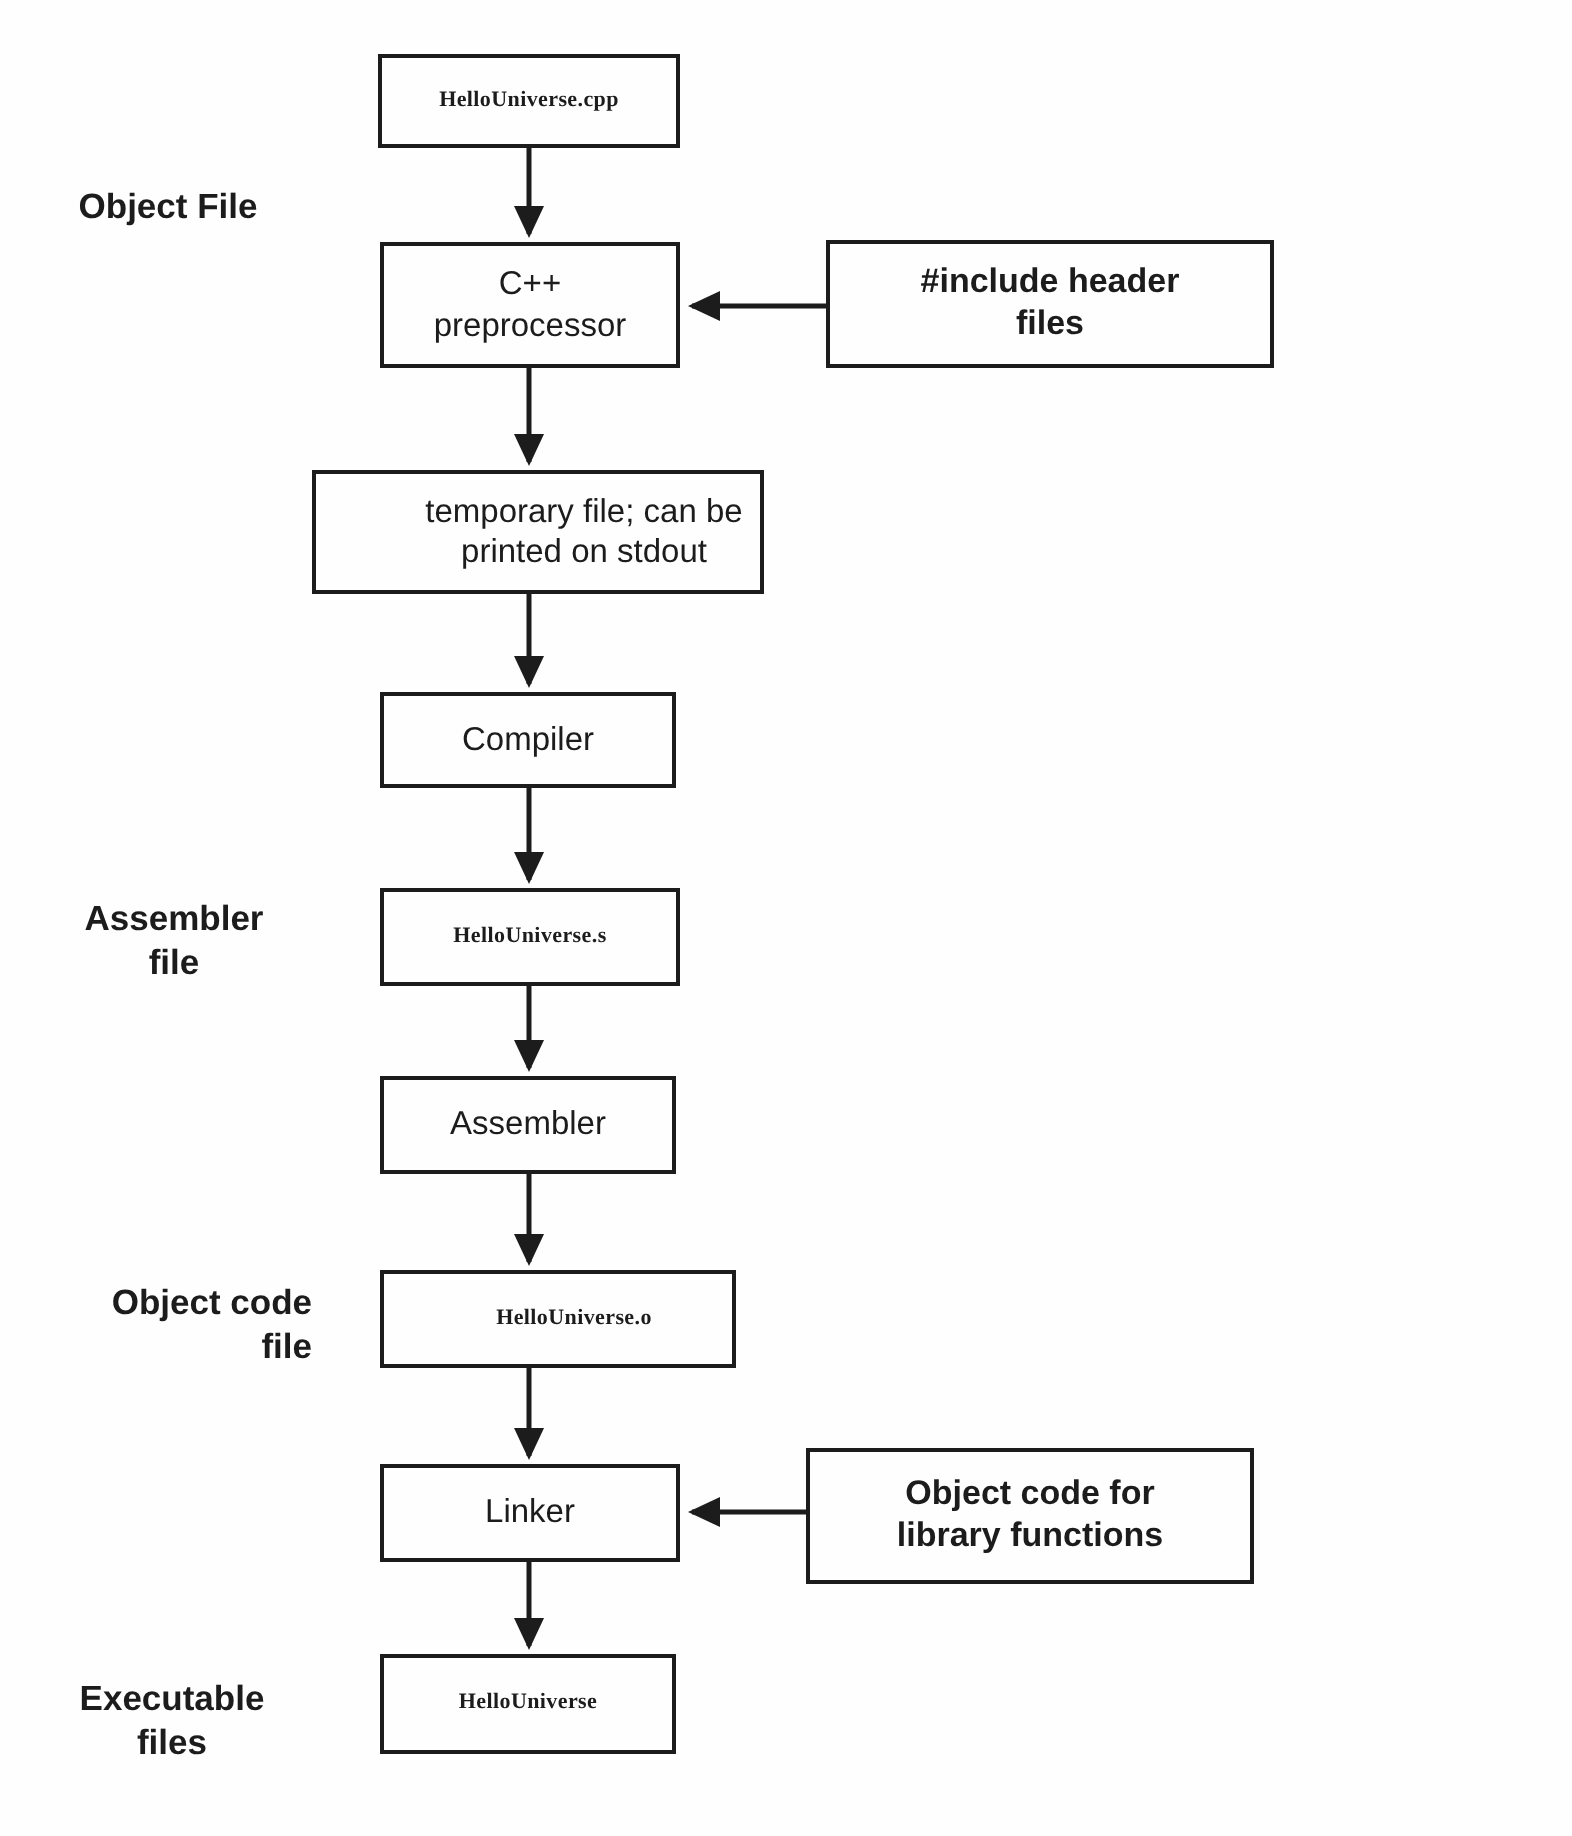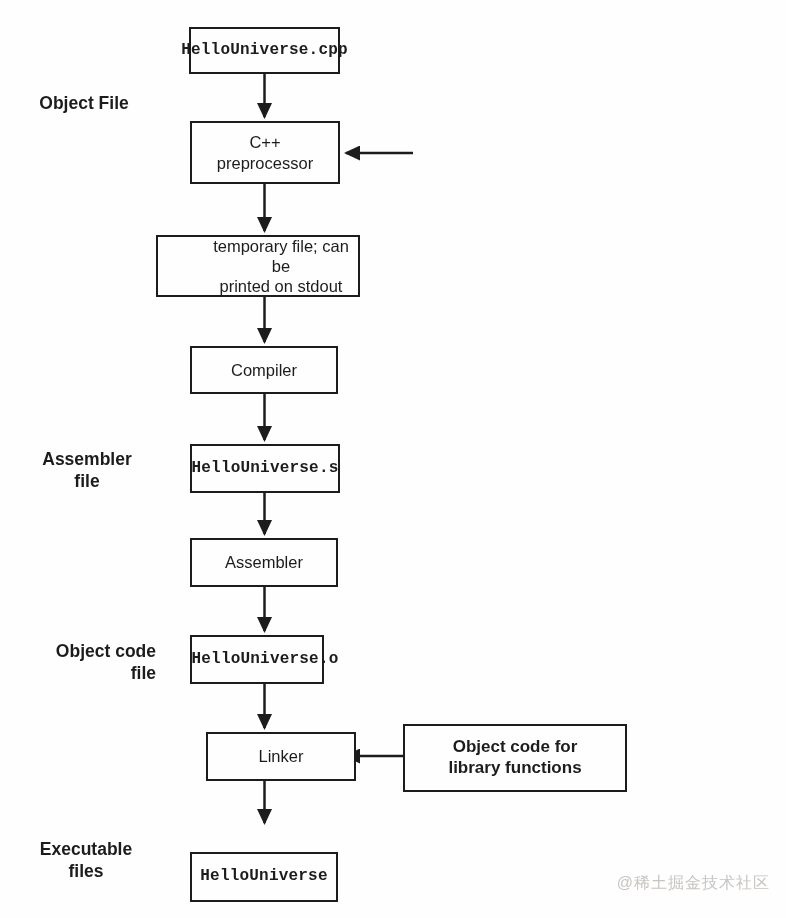--- a/index.html
+++ b/index.html
@@ -29,22 +29,22 @@
     color: #1c1c1c;
     white-space: pre-line;
     line-height: 1.22;
   }
   .node.plain {
     font-family: "Liberation Sans", sans-serif;
     font-size: 16.5px;
     font-weight: 400;
   }
   .node.mono {
-    font-family: Liberation Mono, monospace;
-    font-size: 16px;
+    font-family: Liberation Serif, serif;
+    font-size: 11px;
     font-weight: 700;
     letter-spacing: 0.2px;
   }
   .node.callout {
     font-family: "Liberation Sans", sans-serif;
     font-size: 17px;
     font-weight: 700;
   }
   .side-label {
     position: absolute;
@@ -63,28 +63,28 @@
     font-size: 16px;
     color: #c7c4c1;
     letter-spacing: 1px;
     font-weight: 400;
   }
 
   
   #n-source        { left:189px; top:27px;  width:151px; height:47px; }
   #n-preprocessor  { left:190px; top:121px; width:150px; height:63px; }
   #n-include       { left:413px; top:120px; width:224px; height:64px; }
-  #n-temp          { left:156px; top:235px; width:204px; height:62px;padding-left:46px; }
+  #n-temp          { left:156px; top:235px; width:226px; height:62px;padding-left:46px; }
   #n-compiler      { left:190px; top:346px; width:148px; height:48px; }
   #n-asmsrc        { left:190px; top:444px; width:150px; height:49px; }
   #n-assembler     { left:190px; top:538px; width:148px; height:49px; }
-  #n-objfile       { left:190px; top:635px; width:134px; height:49px;padding-left:16px; }
-  #n-linker        { left:190px; top:732px; width:150px; height:49px;margin-left:16px; }
+  #n-objfile       { left:190px; top:635px; width:178px; height:49px;padding-left:16px; }
+  #n-linker        { left:190px; top:732px; width:150px; height:49px; }
   #n-libobj        { left:403px; top:724px; width:224px; height:68px; }
-  #n-exe           { left:190px; top:852px; width:148px; height:50px; }
+  #n-exe           { left:190px; top:827px; width:148px; height:50px; }
 
   #l-source  { left:14px; top:93px;  }
   #l-asm     { left:17px; top:449px; }
   #l-obj     { left:16px; top:641px;text-align:right; }
   #l-exe     { left:16px; top:839px; }
 </style>
 </head>
 <body>
 
 <div class="canvas">
@@ -107,20 +107,22 @@
       <path d="M413 153 H346" marker-end="url(#ah)"></path>
       <path d="M403 756 H346" marker-end="url(#ah)"></path>
     </g>
   </svg>
 
   <div id="n-source" class="node mono">HelloUniverse.cpp</div>
 
   <div id="n-preprocessor" class="node plain">C++
 preprocessor</div>
 
+  <div id="n-include" class="node callout">#include header
+files</div>
 
   <div id="n-temp" class="node plain">temporary file; can be
 printed on stdout</div>
 
   <div id="n-asmsrc" class="node mono">HelloUniverse.s</div>
 
   <div id="n-compiler" class="node plain">Compiler</div>
 
   <div id="n-assembler" class="node plain">Assembler</div>
 
@@ -137,15 +139,14 @@
 
   <div id="l-asm" class="side-label">Assembler
 file</div>
 
   <div id="l-obj" class="side-label">Object code
 file</div>
 
   <div id="l-exe" class="side-label">Executable
 files</div>
 
-  <div class="watermark">@稀土掘金技术社区</div>
 
 </div>
 
 </body></html>

